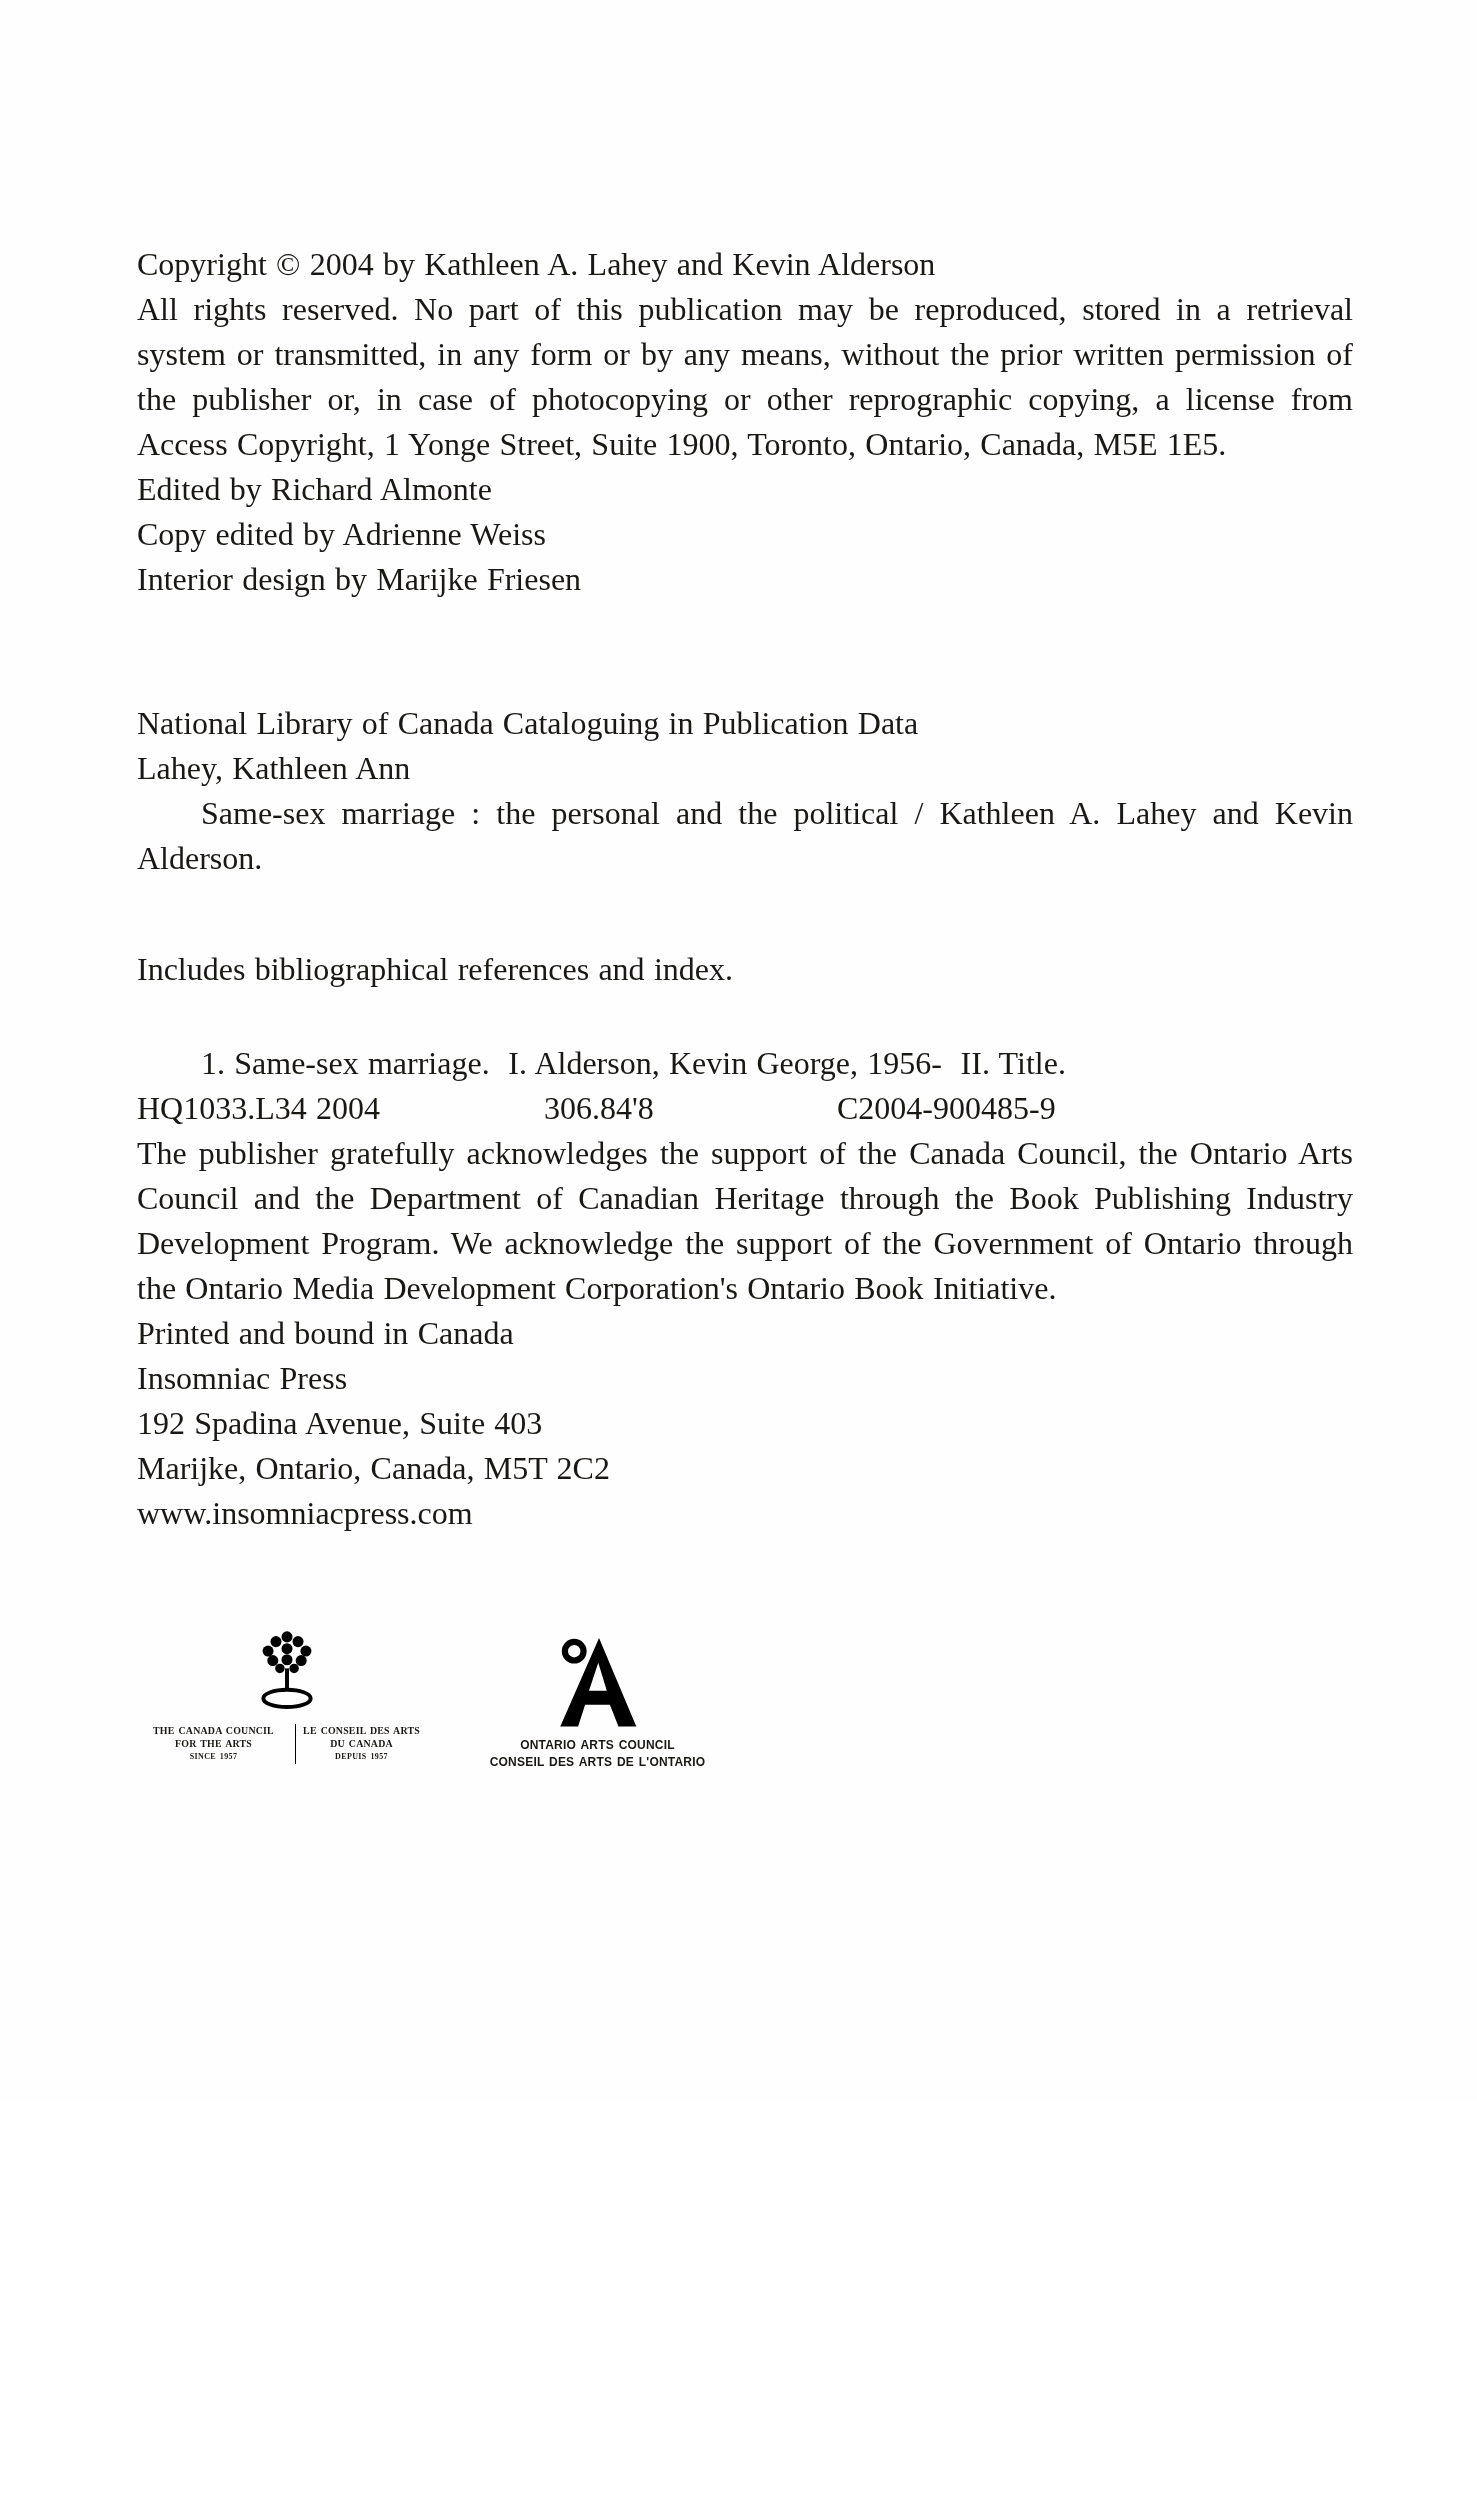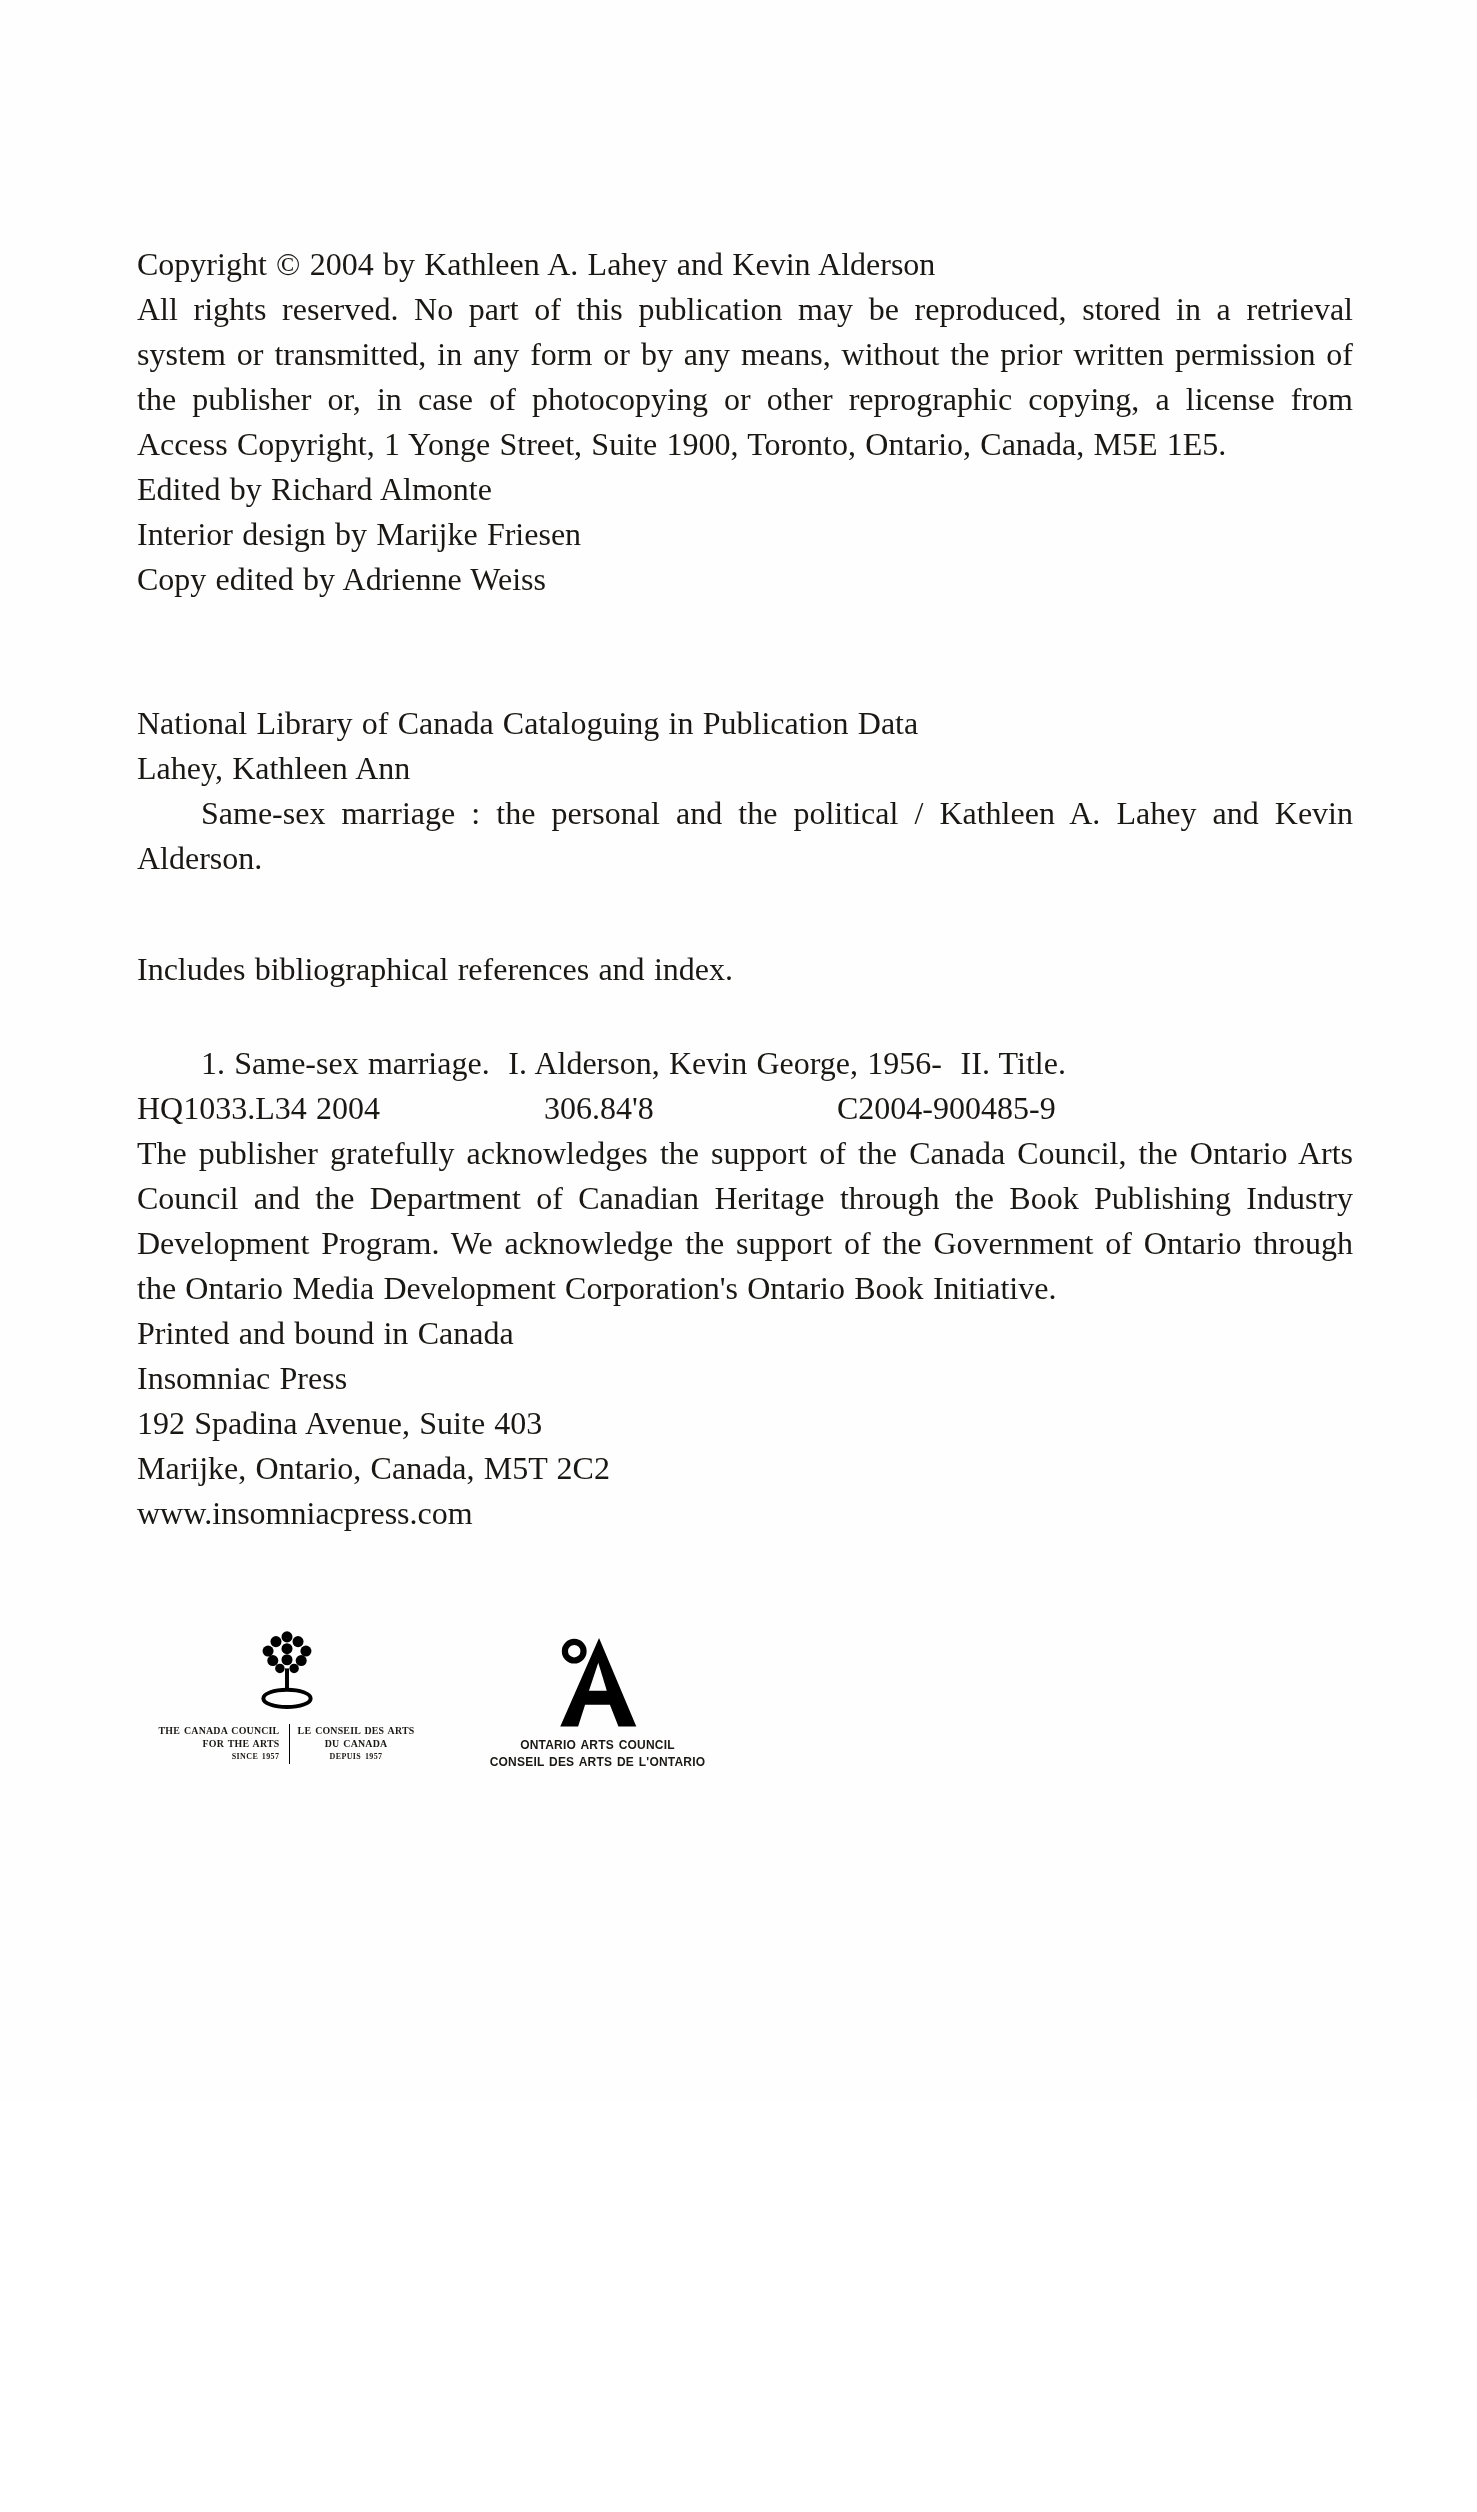--- a/index.html
+++ b/index.html
@@ -19,42 +19,42 @@
   .mb-63{margin-bottom:56px}
   .mb-101{margin-bottom:90px}
   .mb-110{margin-bottom:99px}
   .hq-call{display:inline-block;width:407px}
   .hq-dewey{display:inline-block;width:293px}
   .logos{position:relative;height:210px;margin-top:93px}
   .cc-logo{position:absolute;left:0;top:0;width:299px}
   .cc-tree{display:block;width:72px;height:82px;margin:0 auto 12.5px auto}
   .cc-text{display:flex;justify-content:center;font-weight:bold;text-transform:uppercase;font-size:9.9px;line-height:13.4px;letter-spacing:0.2px}
   .cc-col{display:flex;flex-direction:column}
-  .cc-col.en{text-align:right;padding-right:10px;border-right:1.8px solid #000}
+  .cc-col.en{text-align:center;padding-right:21px;border-right:1.8px solid #000}
   .cc-col.fr{text-align:center;padding-left:7.2px}
   .cc-col .cc-small{font-size:8px;letter-spacing:0.4px}
   .oac-logo{position:absolute;left:346px;top:9px;width:229px}
   .oac-mark{display:block;width:79px;height:90px;margin:0 auto 9px auto}
   .oac-text{font-family:"Liberation Sans","DejaVu Sans",sans-serif;font-weight:bold;font-size:12px;line-height:17px;text-align:center;text-transform:uppercase;letter-spacing:0.2px}
   .oac-text span{display:block}
 </style>
 </head>
 <body>
 
 <div class="page">
   <div class="content">
 
     <p class="mb-52">Copyright © 2004 by Kathleen A. Lahey and Kevin Alderson</p>
 
     <p class="justify mb-63">All rights reserved. No part of this publication may be reproduced, stored in a retrieval system or transmitted, in any form or by any means, without the prior written permission of the publisher or, in case of photocopying or other reprographic copying, a license from Access Copyright, 1 Yonge Street, Suite 1900, Toronto, Ontario, Canada, M5E 1E5.</p>
 
     <div class="mb-110">
       <p>Edited by Richard Almonte</p>
+      <p>Copy edited by Adrienne Weiss</p>
       <p>Interior design by Marijke Friesen</p>
-      <p>Copy edited by Adrienne Weiss</p>
     </div>
 
     <p class="mb-50">National Library of Canada Cataloguing in Publication Data</p>
 
     <div class="mb-54">
       <p>Lahey, Kathleen Ann</p>
       <p class="justify indent">Same-sex marriage : the personal and the political / Kathleen A. Lahey and Kevin Alderson.</p>
     </div>
 
     <div class="mb-55">

